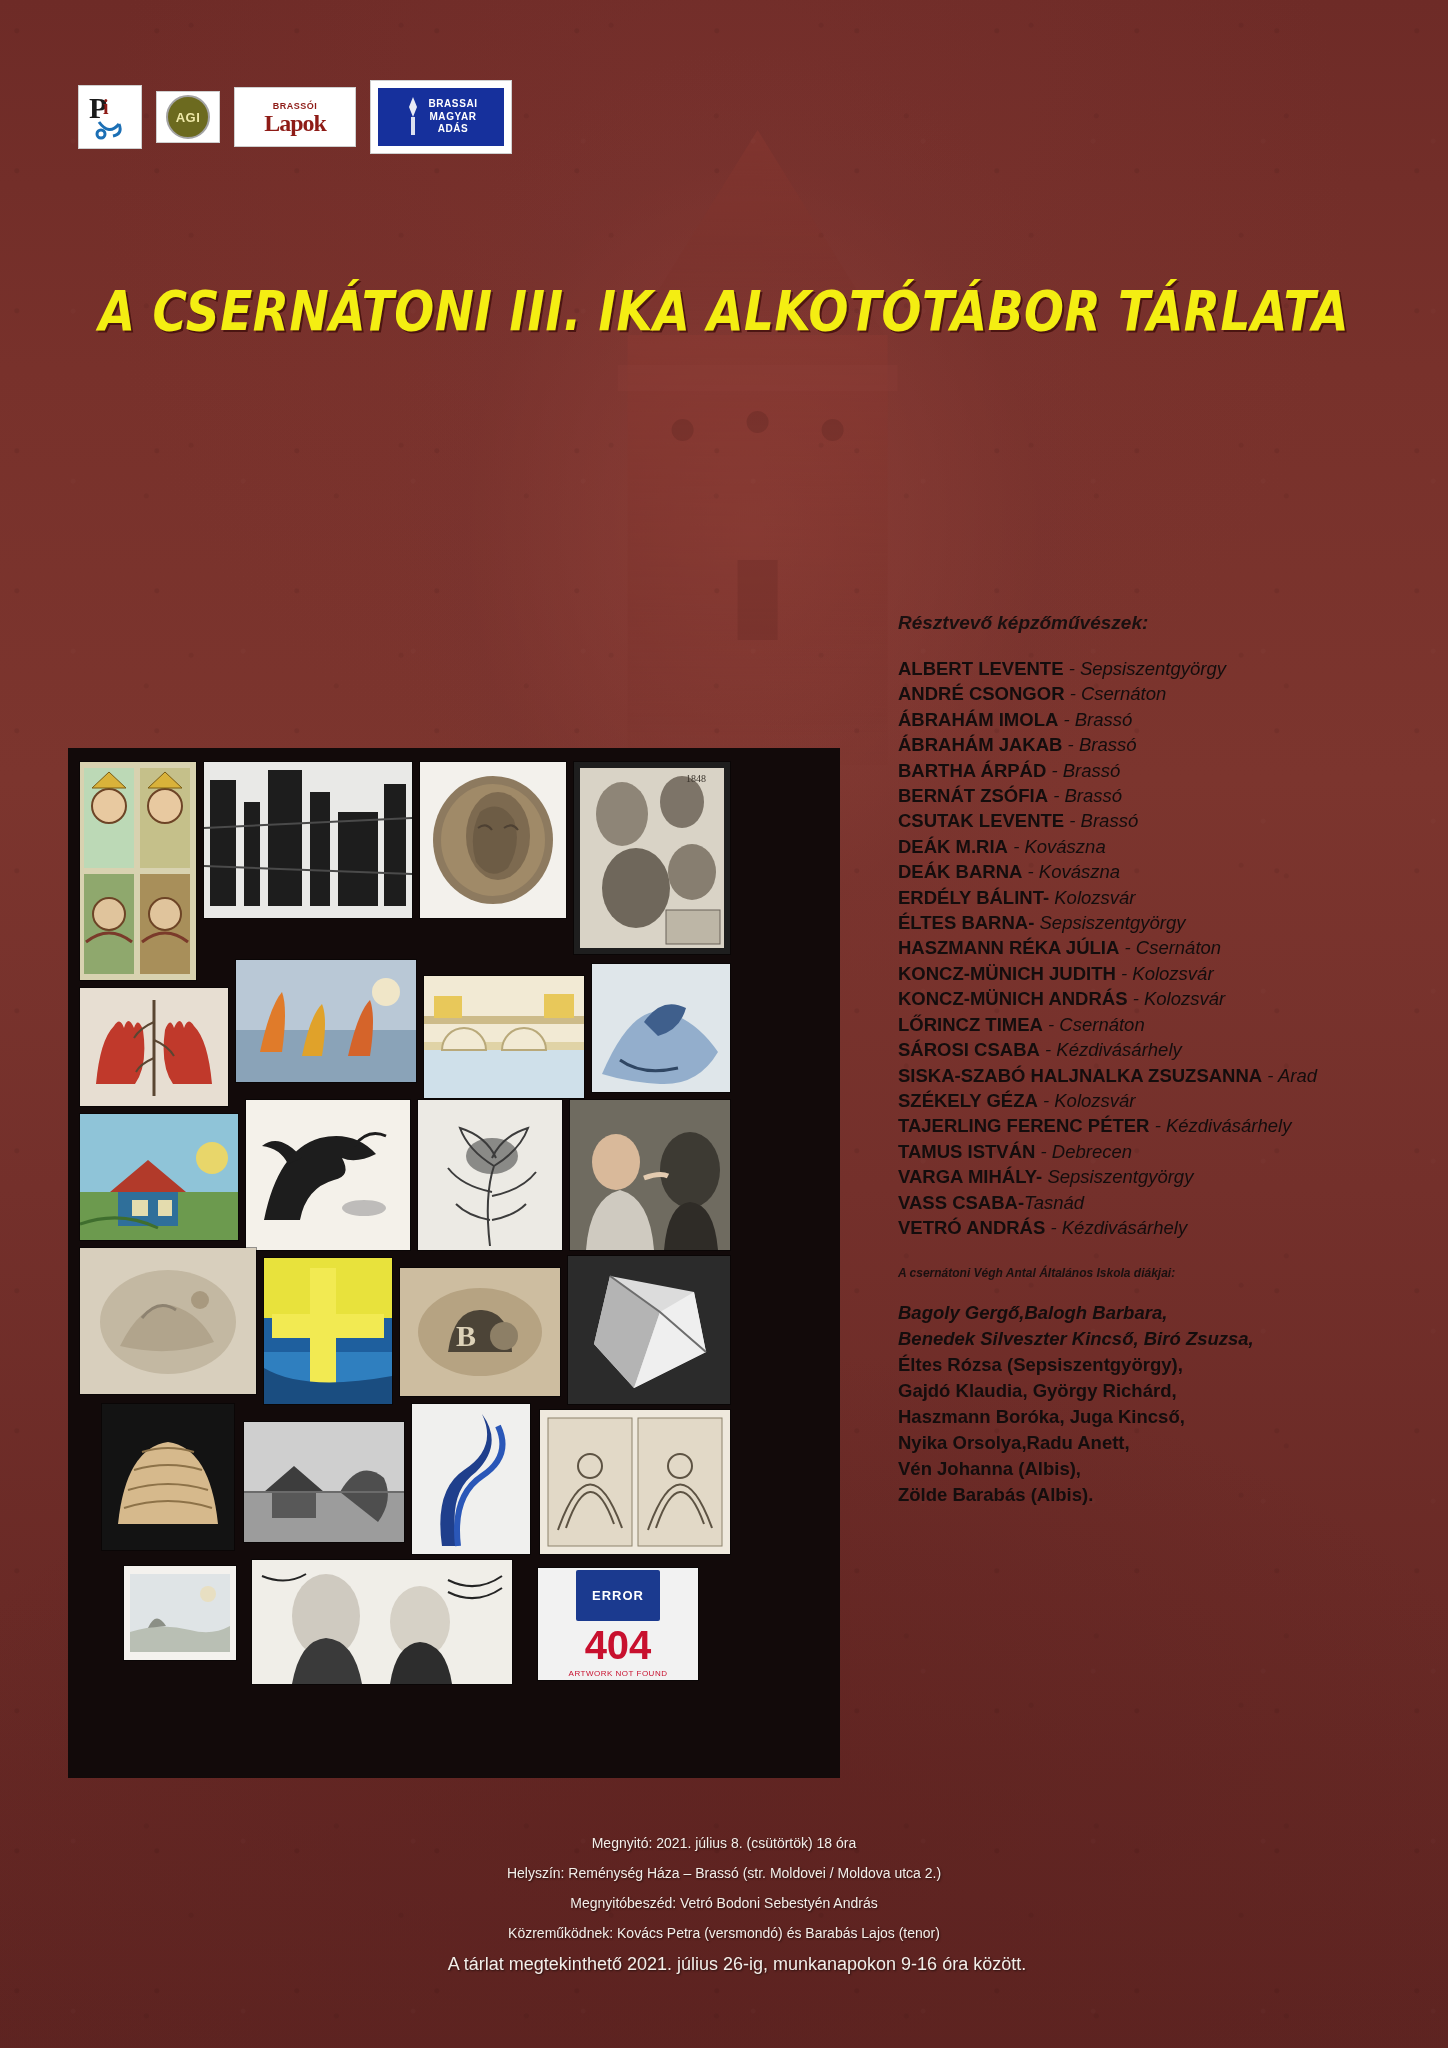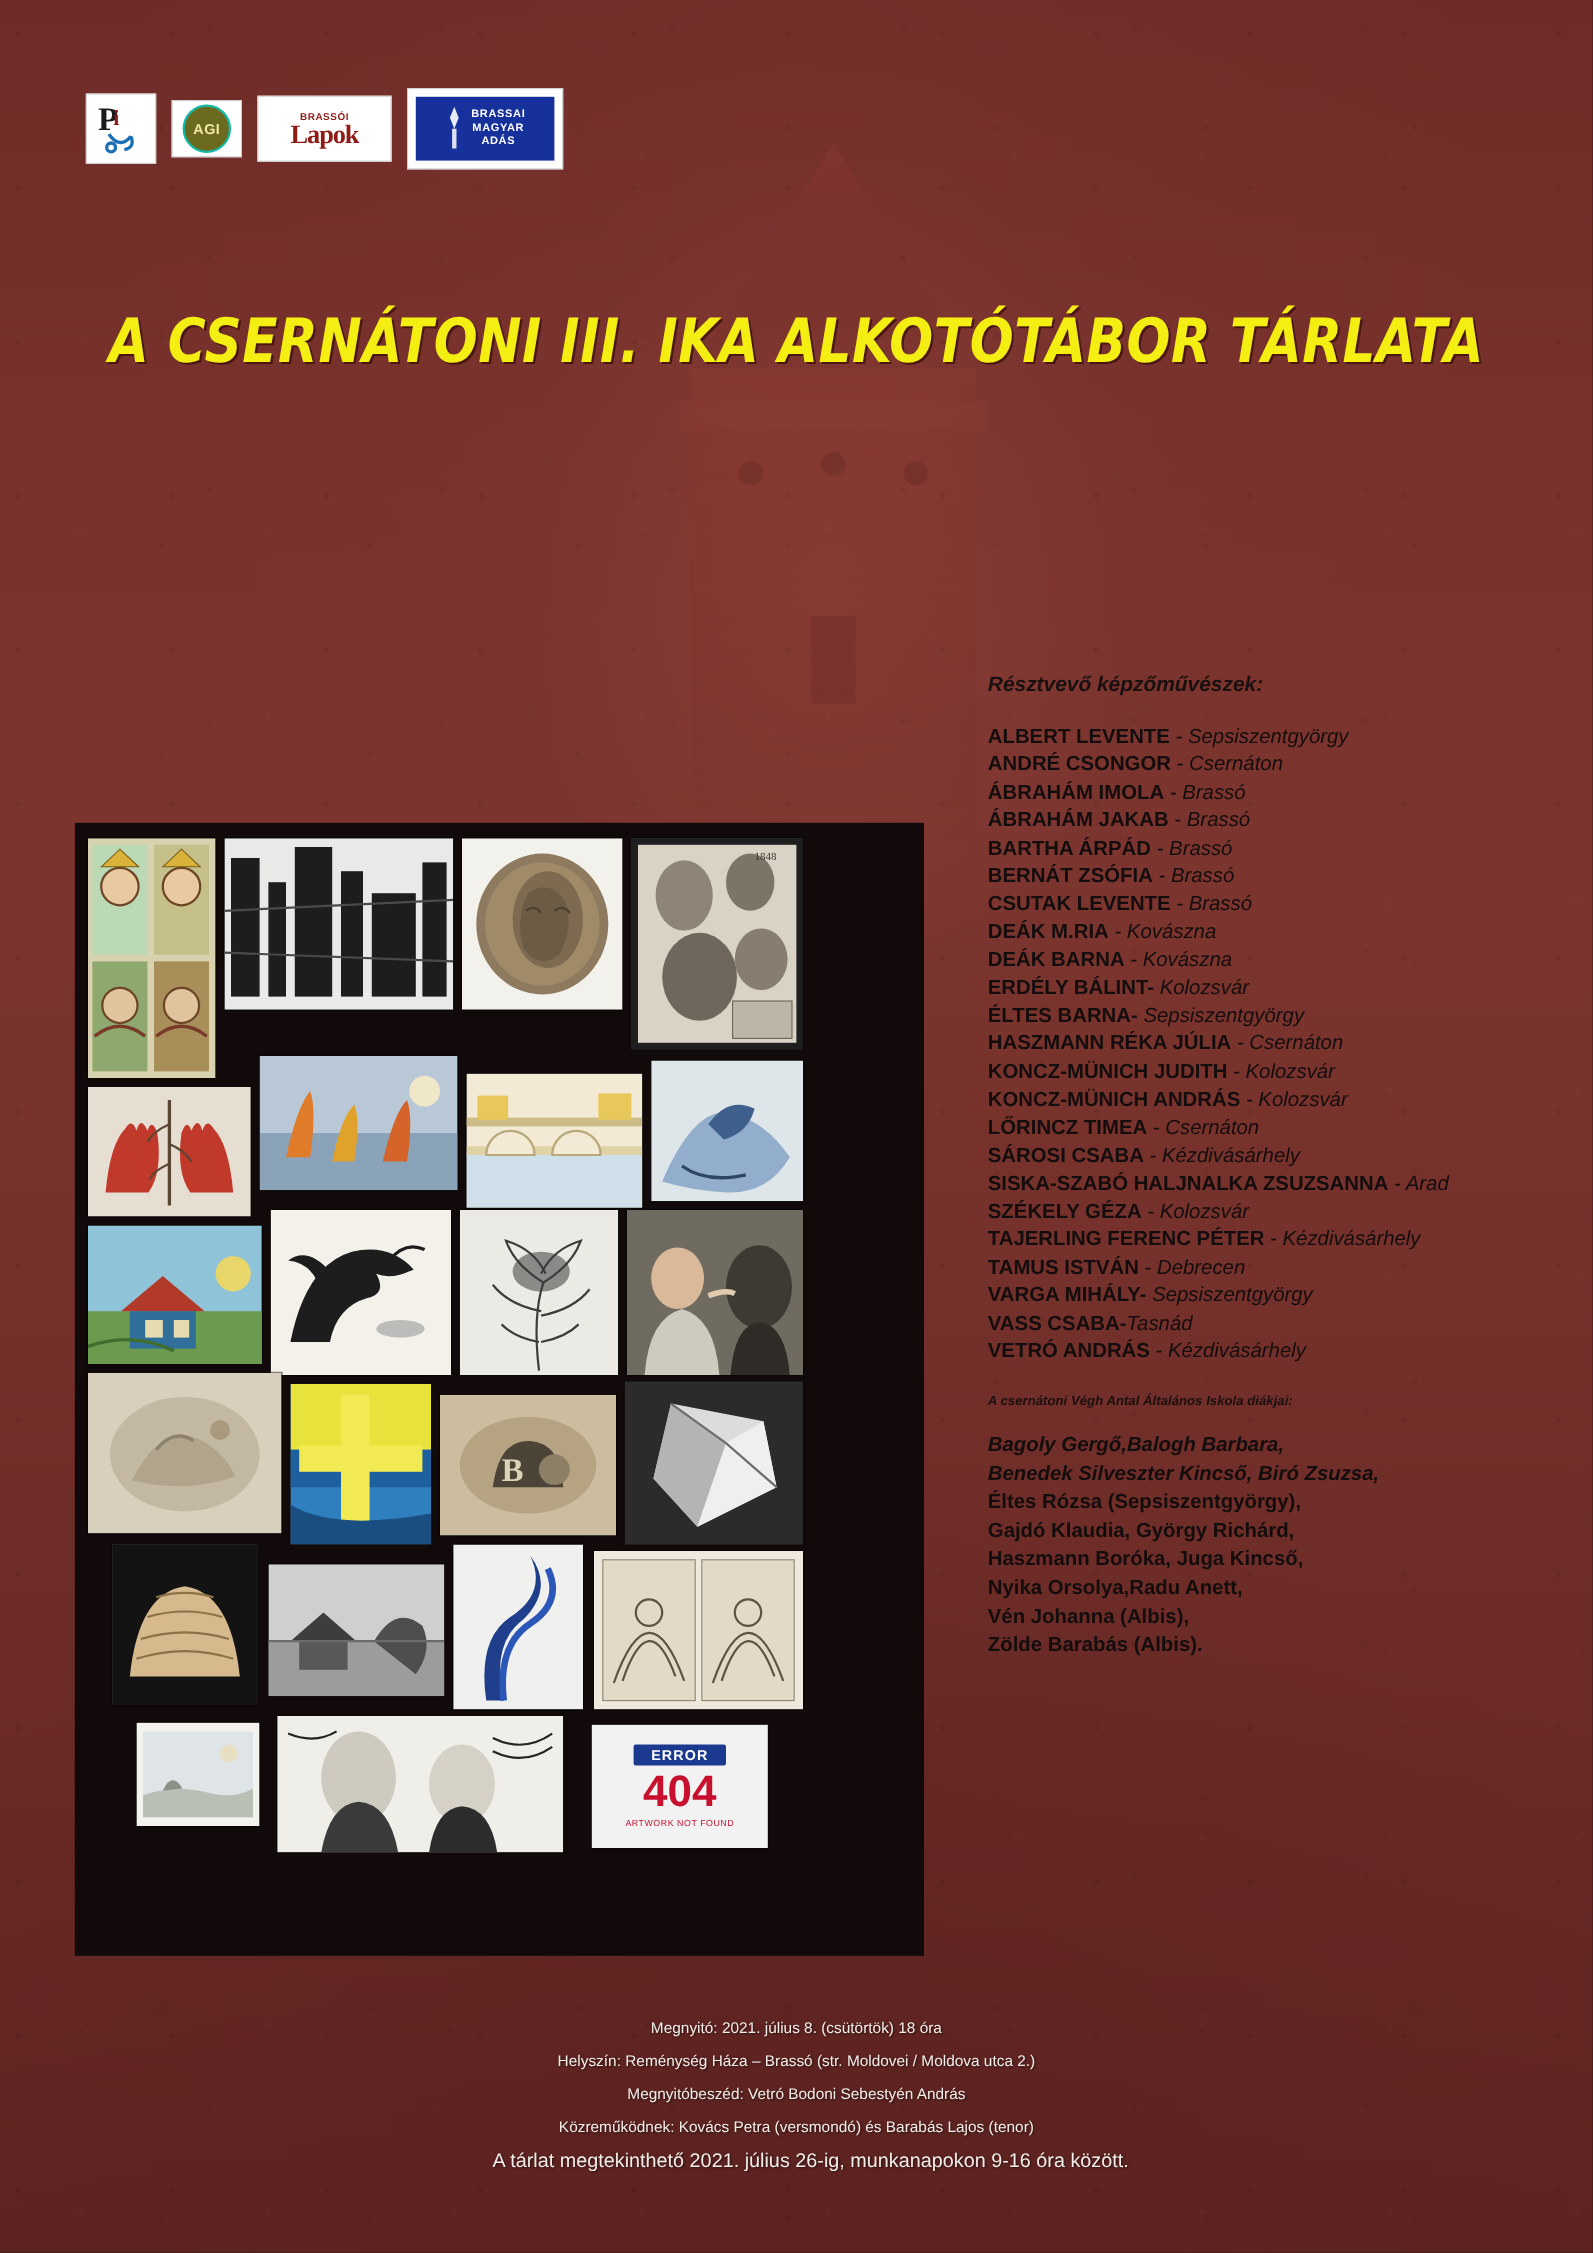--- a/index.html
+++ b/index.html
@@ -104,21 +104,21 @@
   .adas-text {
     font-size: 10px;
     font-weight: bold;
     line-height: 1.25;
     text-align: center;
     letter-spacing: .6px;
   }
   .agi-ring {
     width: 40px; height: 40px; border-radius: 50%;
     background: #6c6a1f;
-    border: 2px solid #14b8a6;
+    border: 2px solid #a3a3a3;
     color: #efe9a8;
     display:flex; align-items:center; justify-content:center;
     font-size: 13px; font-weight: bold; letter-spacing: .5px;
   }
 
   
   #title {
     position: absolute;
     left: 0;
     right: 0;
@@ -163,21 +163,21 @@
     justify-content: center;
     color: #c8102e;
     font-family: "Liberation Sans", sans-serif;
   }
   .err-top {
     background: #1b3a8f;
     color: #fff;
     font-size: 13px;
     font-weight: bold;
     letter-spacing: 1px;
-    padding: 2px 16px;
+    padding: 18px 16px;
     border-radius: 2px;
     margin-bottom: 4px;
   }
   .err-404 { font-size: 40px; font-weight: bold; line-height: 1; }
   .err-sub { font-size: 8px; color: #c8102e; margin-top: 4px; letter-spacing: .5px; }
 
   
   #rightcol {
     position: absolute;
     left: 898px;

